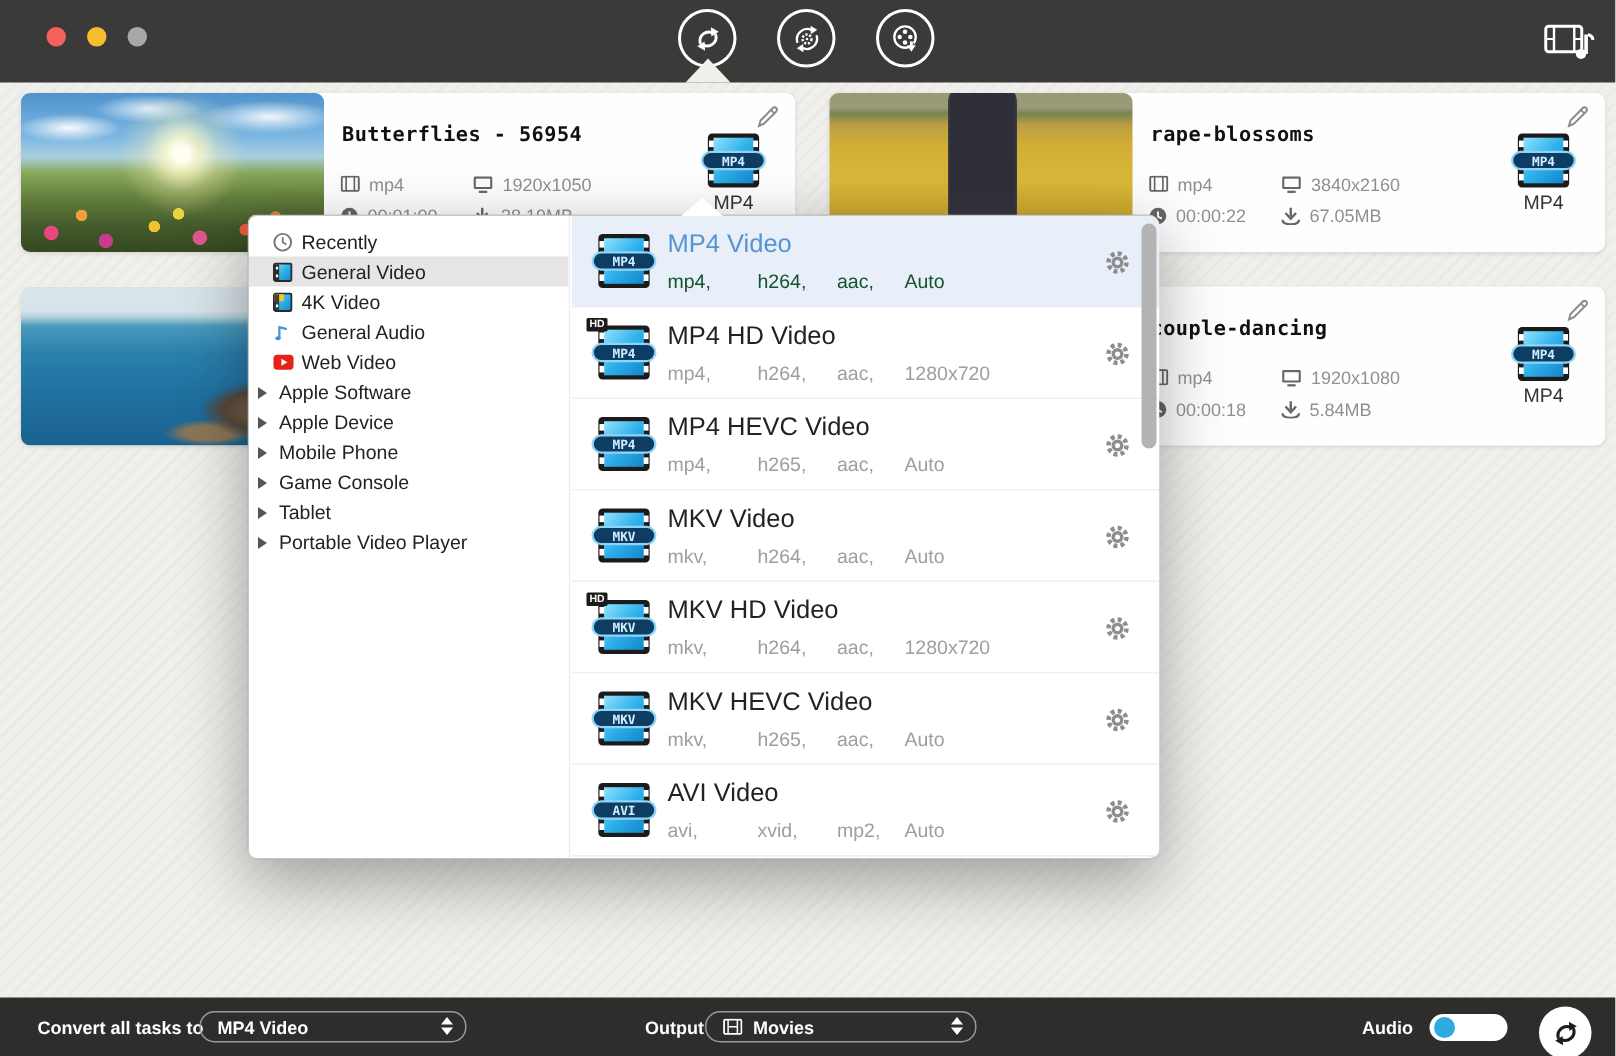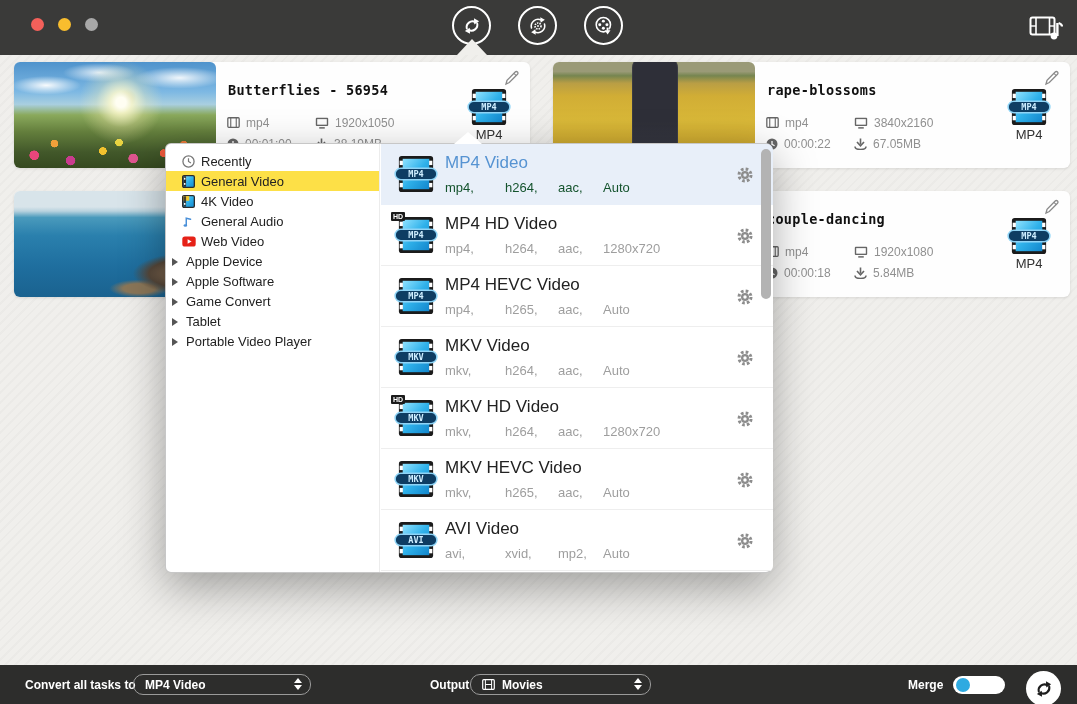--- a/index.html
+++ b/index.html
@@ -71,21 +71,21 @@
   .thumb-couple { background:linear-gradient(to bottom, #c9b13e, #8a7a2e); }
 
   
   .popover { position:absolute; left:165px; top:88px; width:607px; height:430px; background:#fff;
     border:1px solid rgba(0,0,0,.22); border-radius:6px; box-shadow:0 14px 44px rgba(0,0,0,.35); z-index:10; }
   .pop-arrow { position:absolute; left:288px; top:-12px; width:0; height:0;
     border-left:14px solid transparent; border-right:14px solid transparent; border-bottom:12px solid #fff; }
 
   .pop-side { position:absolute; left:0; top:0; width:214px; height:428px; padding-top:7px; border-right:1px solid #ececec; border-radius:6px 0 0 6px; overflow:hidden; }
   .side-item { height:20px; display:flex; align-items:center; font-size:13px; color:#222; padding-left:14px; cursor:default; white-space:nowrap; }
-  .side-item.selected { background:#fde047; }
+  .side-item.selected { background:#e5e5e5; }
   .side-item .si { width:17px; height:14px; margin-right:4px; display:inline-flex; align-items:center; justify-content:center; }
   .side-item.expandable { padding-left:6px; }
   .side-item .exp { width:12px; margin-right:2px; display:inline-block; }
   .exp::before { content:""; display:inline-block; border-left:6px solid #555; border-top:4px solid transparent; border-bottom:4px solid transparent; }
 
   .pop-list { position:absolute; left:215px; top:0; width:392px; height:428px; border-radius:0 6px 6px 0; overflow:hidden; }
   .fmt-row { position:relative; height:61px; border-bottom:1px solid #eeeeee; background:#fff; }
   .fmt-row.selected { background:#e8eff9; border-bottom-color:#e8eff9; }
   .fmt-row .fmt-badge { position:absolute; left:12px; top:11px; }
   .hd-tag { position:absolute; left:10px; top:7px; background:#1b1b1b; color:#fff; font-size:7px; font-weight:bold; padding:1px 2px; border-radius:1px; font-family:Liberation Sans, sans-serif; z-index:2; }
@@ -416,29 +416,33 @@
           <span class="si">
               <svg width="14" height="11" viewBox="0 0 14 11">
                 <rect x="0.3" y="0.5" width="13.4" height="10" rx="2.6" fill="#e62117"></rect>
                 <polygon points="5.6,3.2 9.6,5.5 5.6,7.8" fill="#fff"></polygon>
               </svg>
             </span>
           <span>Web Video</span>
         </div>
         <div class="side-item expandable">
           <span class="exp"></span>
-          <span>Apple Device</span>
+          <span>Apple Software</span>
         </div>
         <div class="side-item expandable">
           <span class="exp"></span>
-          <span>Apple Software</span>
+          <span>Apple Device</span>
         </div>
         <div class="side-item expandable">
           <span class="exp"></span>
-          <span>Game Convert</span>
+          <span>Mobile Phone</span>
+        </div>
+        <div class="side-item expandable">
+          <span class="exp"></span>
+          <span>Game Console</span>
         </div>
         <div class="side-item expandable">
           <span class="exp"></span>
           <span>Tablet</span>
         </div>
         <div class="side-item expandable">
           <span class="exp"></span>
           <span>Portable Video Player</span>
         </div>
       </div>
@@ -624,21 +628,21 @@
           <line x1="9.6" y1="0.7" x2="9.6" y2="10.3" stroke="#fff" stroke-width="1"></line>
           <line x1="3.4" y1="5.5" x2="9.6" y2="5.5" stroke="#fff" stroke-width="1"></line>
         </svg>
       <span>Movies</span>
       <span class="stepper">
           <i class="up"></i>
           <i class="dn"></i>
         </span>
     </div>
 
-    <span class="bb-label" style="left:908px">Merge</span>
+    <span class="bb-label" style="left:908px">Audio</span>
     <div class="toggle off" id="merge-toggle">
         <span class="knob"></span>
       </div>
 
     <div class="convert-btn">
       <svg viewBox="0 0 40 40">
         <path d="M12 24a9 9 0 0 1 13-10" fill="none" stroke="#1c1c1c" stroke-width="3.2" stroke-linecap="round"></path>
         <polygon points="23,8 31,12.5 23.5,17.5" fill="#1c1c1c"></polygon>
         <path d="M28 16a9 9 0 0 1-13 10" fill="none" stroke="#1c1c1c" stroke-width="3.2" stroke-linecap="round"></path>
         <polygon points="17,32 9,27.5 16.5,22.5" fill="#1c1c1c"></polygon>

